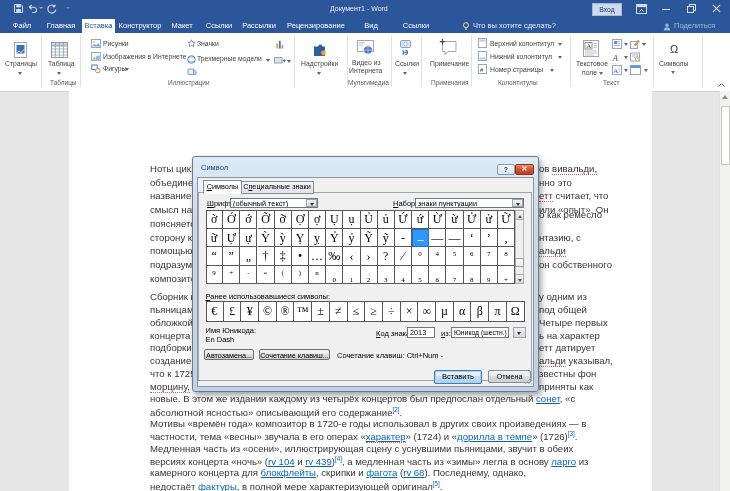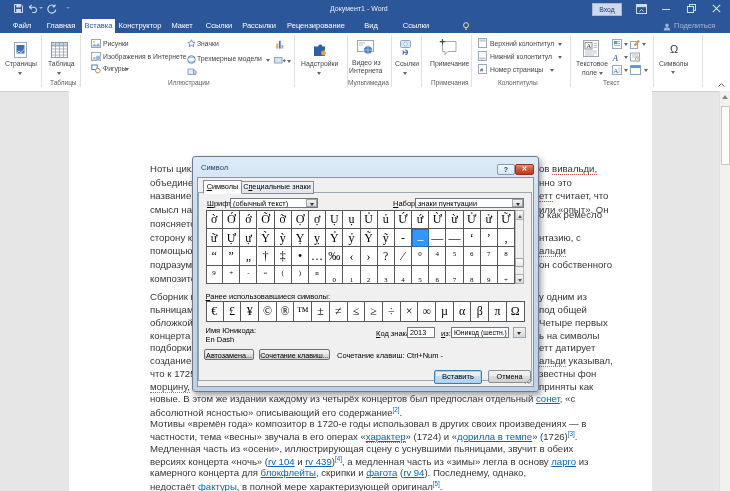--- a/index.html
+++ b/index.html
@@ -76,20 +76,21 @@
   <div class="tab" style="left:165px;width:34px">Макет</div>
   <div class="tab" style="left:201px;width:36px">Ссылки</div>
   <div class="tab" style="left:239px;width:40px">Рассылки</div>
   <div class="tab" style="left:281px;width:70px">Рецензирование</div>
   <div class="tab" style="left:355px;width:32px">Вид</div>
   <div class="tab" style="left:391px;width:50px">Ссылки</div>
   <svg class="abs" style="left:462px;top:3px" width="8" height="9" viewBox="0 0 8 9">
       <circle cx="4" cy="3.2" r="2.5" fill="none" stroke="#f0d890" stroke-width="1"></circle>
       <path d="M3 6.2 h2 M3.2 7.5 h1.6" stroke="#f0d890" stroke-width="0.8"></path>
     </svg>
+  <div class="tab" style="left:473px;width:110px;text-align:left;color:#e4ebf5">Что вы хотите сделать?</div>
   <svg class="abs" style="left:663px;top:3.5px;opacity:0.55" width="8" height="8" viewBox="0 0 8 8">
       <circle cx="4" cy="2.3" r="1.7" fill="#fff"></circle>
       <path d="M0.8 7.5 A3.2 3.2 0 0 1 7.2 7.5 Z" fill="#fff"></path>
     </svg>
   <div class="tab" style="left:674px;width:56px;text-align:left;opacity:0.55">Поделиться</div>
 </div>
 
 <div class="abs" id="ribbon">
 
   <div class="gsep" style="left:41px"></div>
@@ -296,36 +297,36 @@
 <div class="dl" style="left:150px;top:259.1px">подразуме</div>
 <div class="dl" style="left:539px;top:259.1px">он собственного</div>
 <div class="dl" style="left:150px;top:272.8px">композито</div>
 <div class="dl" style="left:150px;top:291.0px">Сборник и</div>
 <div class="dl" style="left:539px;top:291.0px">у одним из</div>
 <div class="dl" style="left:150px;top:303.9px">пьяницами</div>
 <div class="dl" style="left:539px;top:303.9px">под общей</div>
 <div class="dl" style="left:150px;top:316.7px">обложкой</div>
 <div class="dl" style="left:539px;top:316.7px">Четыре первых</div>
 <div class="dl" style="left:150px;top:329.6px">концерта «</div>
-<div class="dl" style="left:539px;top:329.6px">ь на символы</div>
+<div class="dl" style="left:539px;top:329.6px">ь на характер</div>
 <div class="dl" style="left:150px;top:342.4px">подборки</div>
 <div class="dl" style="left:539px;top:342.4px">етт датирует</div>
 <div class="dl" style="left:150px;top:355.2px">создание с</div>
 <div class="dl" style="left:539px;top:355.2px"><span class="sq">альди</span> указывал,</div>
 <div class="dl" style="left:150px;top:368.1px">что к 1725</div>
 <div class="dl" style="left:539px;top:368.1px">звестны фон</div>
 <div class="dl" style="left:150px;top:380.9px"><span class="sq">морцину,</span></div>
 <div class="dl" style="left:539px;top:380.9px">приняты как</div>
 <div class="dl bl" style="left:150px;top:393.4px">новые. В этом же издании каждому из четырёх концертов был предпослан отдельный <a class="lnk">сонет</a>, «с</div>
 <div class="dl bl" style="left:150px;top:405.7px">абсолютной ясностью» описывающий его содержание<span class="sup">[2]</span>.</div>
 <div class="dl bl" style="left:150px;top:418.0px">Мотивы «времён года» композитор в 1720-е годы использовал в других своих произведениях — в</div>
 <div class="dl bl" style="left:150px;top:430.3px">частности, тема «весны» звучала в его операх «<a class="lnk sq">характер</a>» (1724) и «<a class="lnk">дорилла в темпе</a>» (1726)<span class="sup">[3]</span>.</div>
 <div class="dl bl" style="left:150px;top:442.6px">Медленная часть из «осени», иллюстрирующая сцену с уснувшими пьяницами, звучит в обеих</div>
 <div class="dl bl" style="left:150px;top:454.9px">версиях концерта «ночь» (<a class="lnk">rv 104</a> и <a class="lnk">rv 439</a>)<span class="sup">[4]</span>, а медленная часть из «зимы» легла в основу <a class="lnk">ларго</a> из</div>
-<div class="dl bl" style="left:150px;top:467.2px">камерного концерта для <a class="lnk">блокфлейты</a>, скрипки и <a class="lnk">фагота</a> (<a class="lnk">rv 94</a>). Последнему, однако,</div>
+<div class="dl bl" style="left:150px;top:467.2px">камерного концерта для <a class="lnk">блокфлейты</a>, скрипки и <a class="lnk">фагота</a> (<a class="lnk">rv 68</a>). Последнему, однако,</div>
 <div class="dl bl" style="left:150px;top:479.5px">недостаёт <a class="lnk">фактуры</a>, в полной мере характеризующей оригинал<span class="sup">[5]</span>.</div>
 </div>
 
 <div class="abs" id="dlg">
   <div class="dtxt" style="left:8px;top:6px;color:#1c3a5e">Символ</div>
 
   <div class="abs" style="left:304px;top:6.5px;width:16px;height:9px;background:linear-gradient(#f4f9fd,#d6e4f3);border:1px solid #8399b5;border-radius:2px;font-size:7px;color:#17355c;text-align:center;line-height:9px;font-weight:bold">?</div>
   <div class="abs" style="left:322px;top:6.5px;width:17px;height:9px;background:linear-gradient(#eb8d70,#d45733 45%,#c03a18);border:1px solid #8d3318;border-radius:2px;color:#fff;text-align:center;font-size:7px;line-height:8.5px;font-weight:bold">✕</div>
   <div id="dlginner"></div>
 

